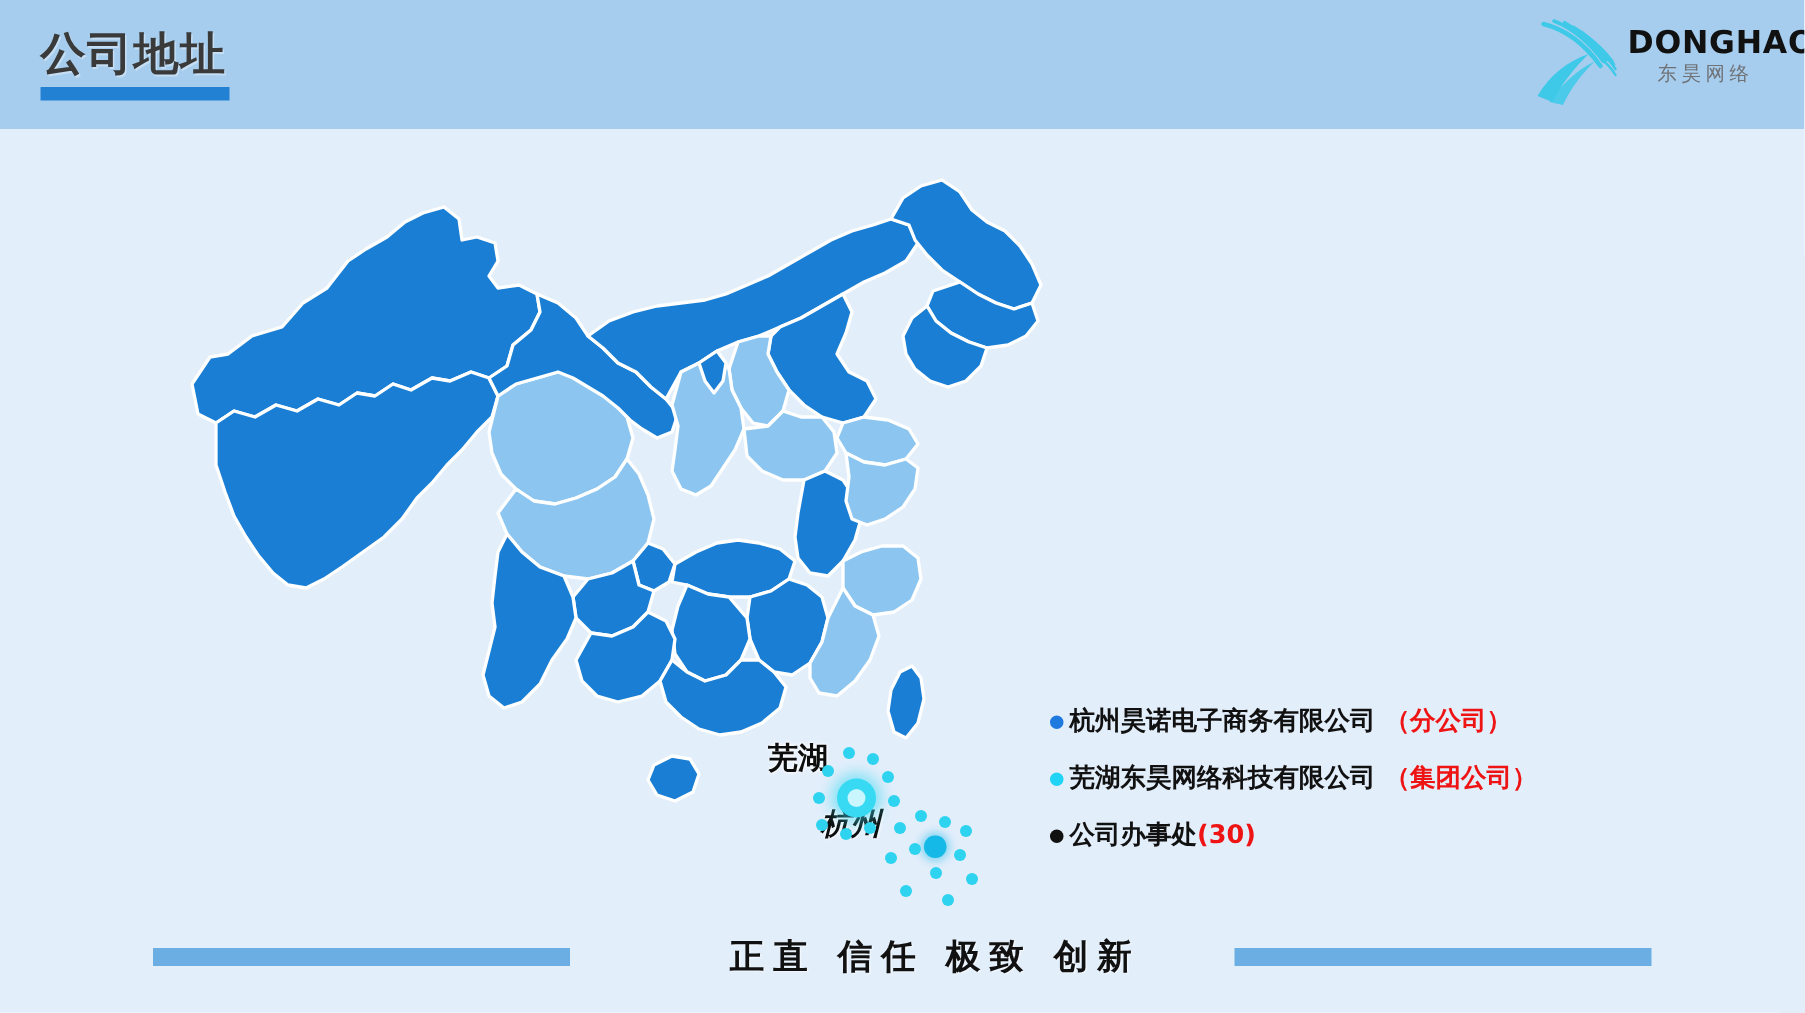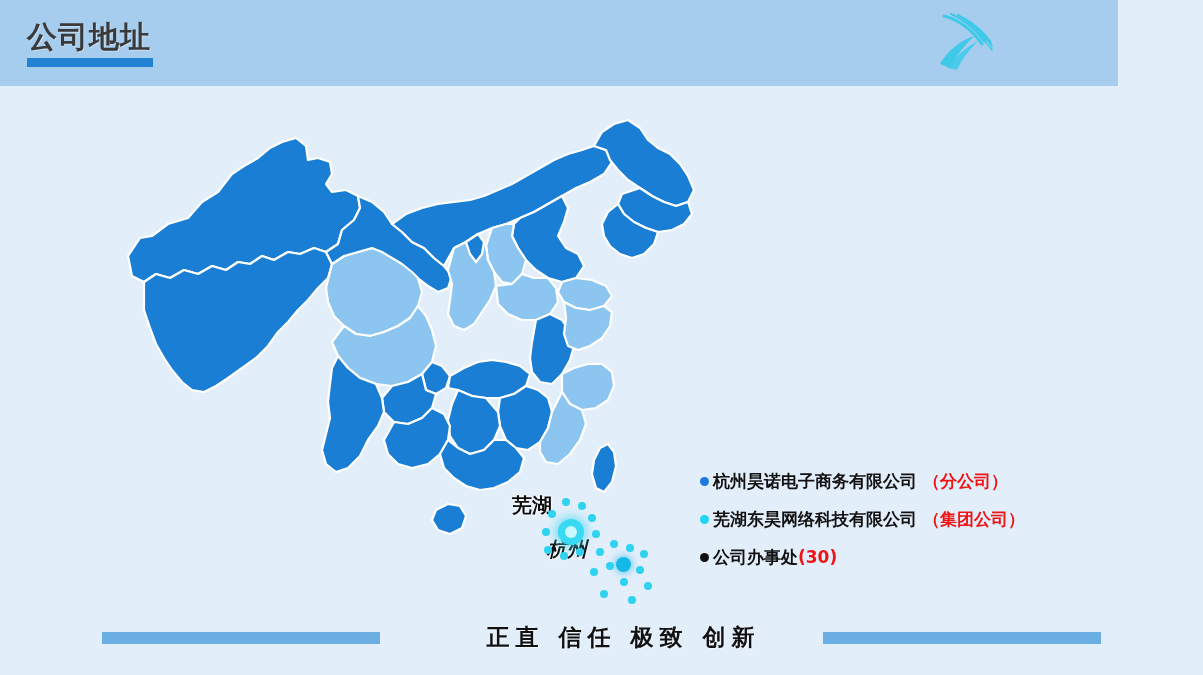--- a/index.html
+++ b/index.html
@@ -13,21 +13,21 @@
   #slide {
     position: relative;
     width: 1203px; height: 675px;
     background: #e3eefb;
     overflow: hidden;
   }
 
   
   #header {
     position: absolute; left: 0; top: 0;
-    width: 1118px; height: 86px;
+    width: 1203px; height: 86px;
     background: #a6cdee;
   }
   #title-wrap {
     position: absolute; left: 27px; top: 19px;
   }
   #page-title {
     font-size: 30px;
     font-weight: bold;
     color: #3a3a3a;
     letter-spacing: 1px;
@@ -198,20 +198,24 @@
             <path d="M36 12 C43 17 50 23 56 31" stroke-width="1.9"></path>
             <path d="M41 17 C47 21 52 26 57 33" stroke-width="1.8"></path>
             <path d="M45 23 C50 26 54 30 58 36" stroke-width="1.7"></path>
             <path d="M48 29 C52 32 55 35 58 40" stroke-width="1.6"></path>
           </g>
           <g fill="#3fc9e8">
             <path d="M6 54 C14 40 26 31 40 26 C30 36 22 46 16 58 Z"></path>
             <path d="M14 58 C22 46 32 37 44 31 C35 40 28 49 23 60 Z" opacity=".88"></path>
           </g>
         </svg>
+      </div>
+      <div id="logo-text">
+        <div id="logo-name">DONGHAO</div>
+        <div id="logo-sub">东昊网络</div>
       </div>
     </div>
   </div>
 
   <div id="map-area">
     <svg id="map-svg" viewBox="0 0 640 520">
       <g stroke="#ffffff" stroke-width="2.2" stroke-linejoin="round">
 
         <path fill="#1a7fd4" d="M40 180 L36 160 L48 142 L60 140 L76 128 L96 122 L110 106 L126 96 L140 78 L152 70 L166 62 L178 52 L190 46 L204 42 L214 50 L216 64 L226 62 L238 66 L240 78 L234 88 L240 96 L254 94 L266 100 L268 112 L262 124 L250 134 L246 148 L234 156 L222 152 L208 158 L196 156 L182 164 L170 160 L158 168 L146 166 L134 174 L120 170 L106 178 L92 174 L78 182 L64 178 L52 186 Z"></path>
 

